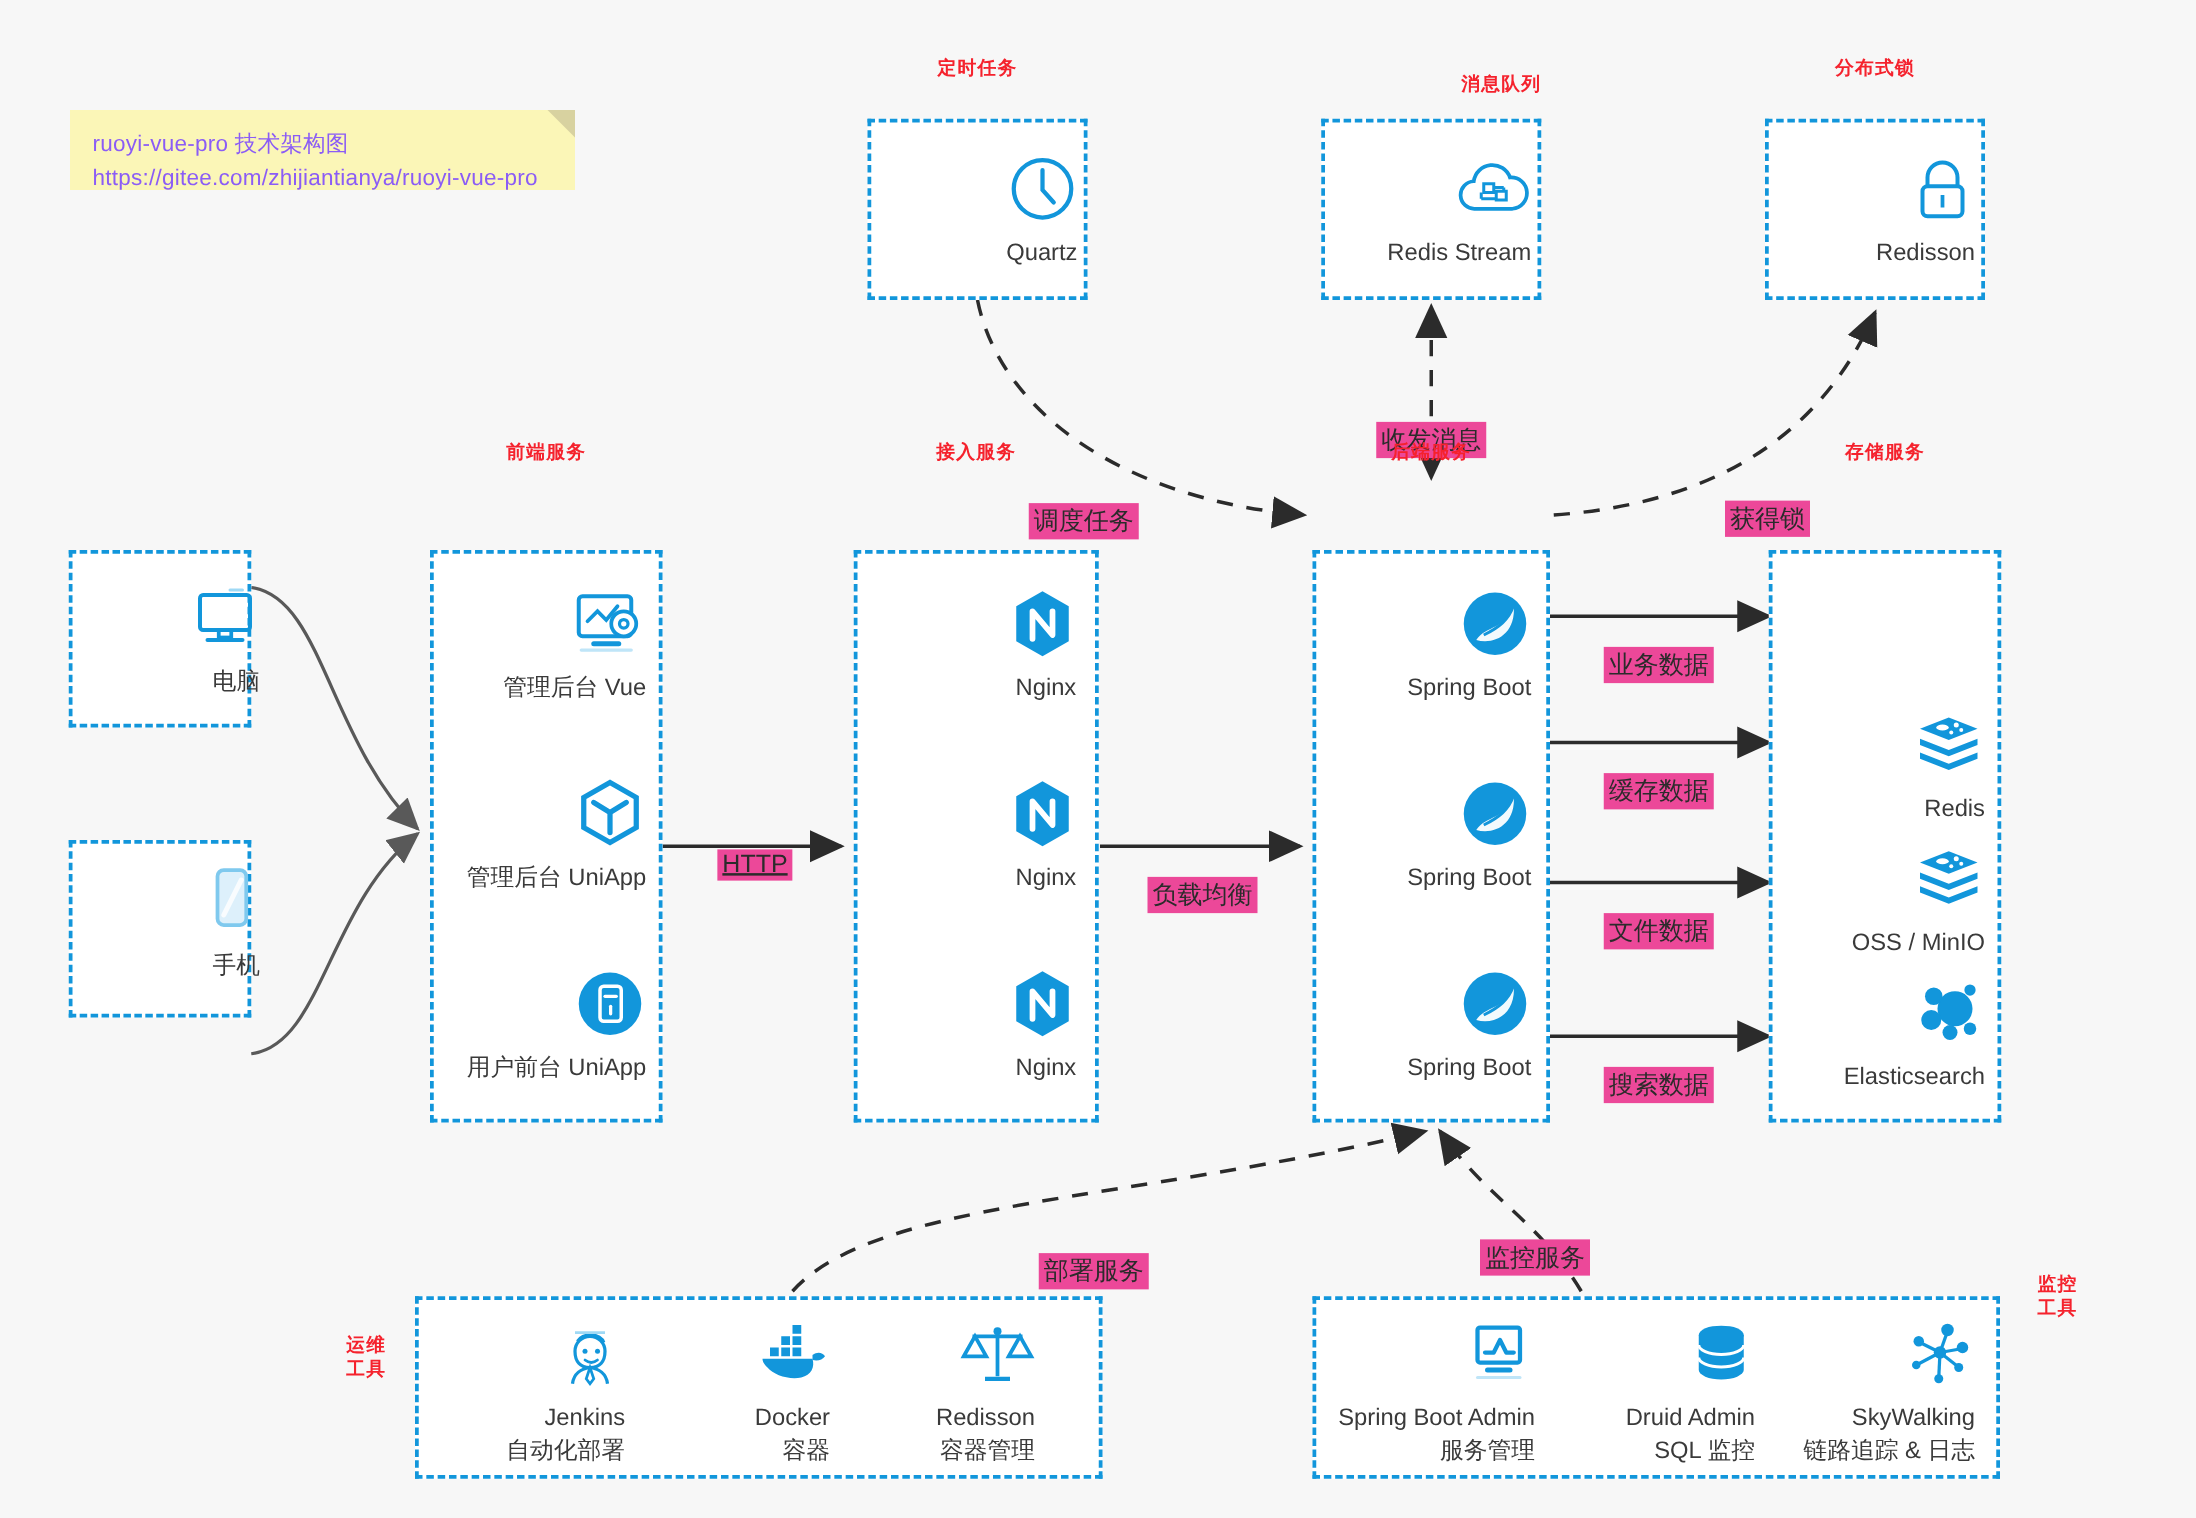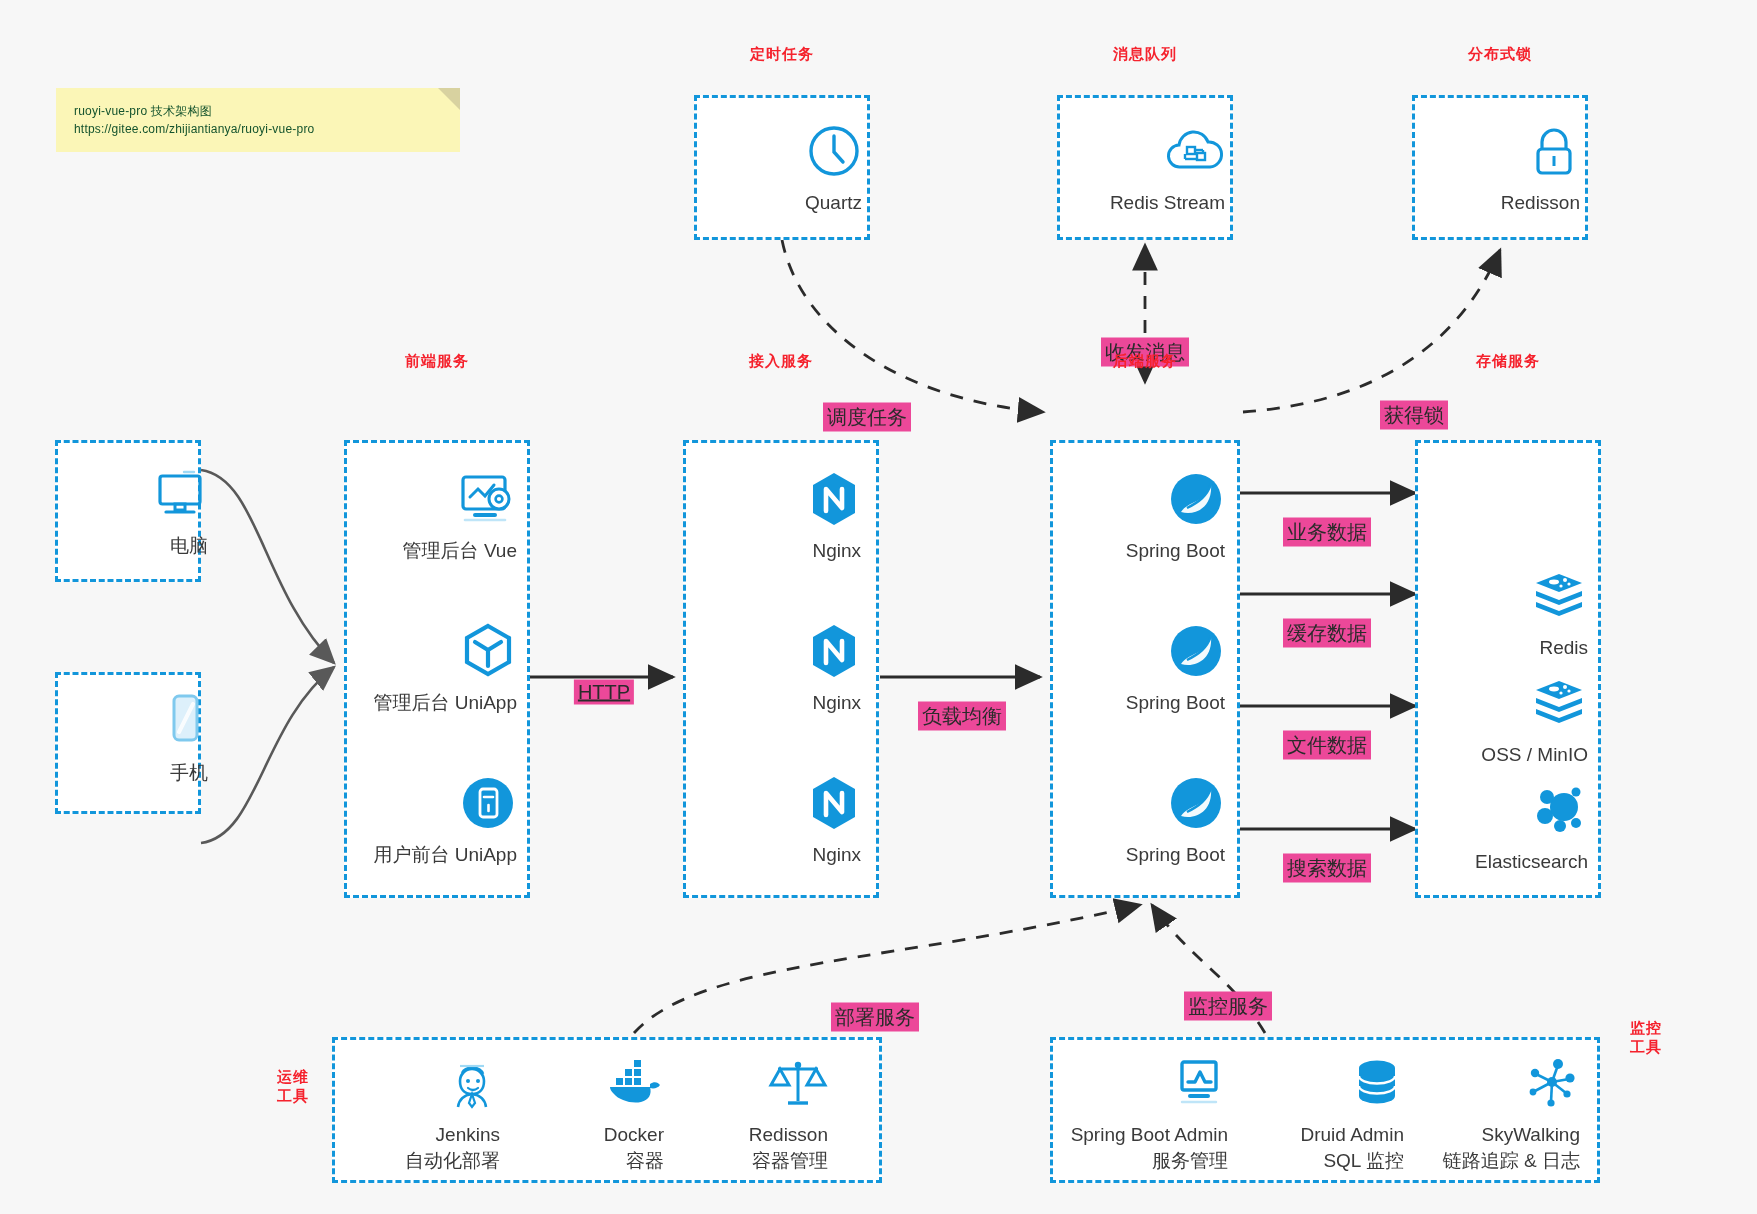--- a/index.html
+++ b/index.html
@@ -7,21 +7,21 @@
   body {
     font-family: "Liberation Sans", "DejaVu Sans", sans-serif;
     width:1757px; height:1214px; position:relative; overflow:hidden;
     color:#3c3c3c;
   }
   #stage { position:absolute; left:0; top:0; width:1757px; height:1214px; }
 
   
   .note {
     position:absolute; background:#fbf6b7; padding:14px 18px 16px 18px;
-    font-size:12px; line-height:1.5; color:#14532d; letter-spacing:.2px;
+    font-size:18px; line-height:1.5; color:#8b5cf6; letter-spacing:.2px;
   }
   .note .corner {
     position:absolute; right:0; top:0; width:0; height:0;
     border-left:22px solid transparent; border-top:22px solid #d8d2a0;
   }
   .note-line { white-space:nowrap; }
 
   
   .grp {
     position:absolute; border:3px dashed #1296db; background:#ffffff;
@@ -119,21 +119,21 @@
   <div class="node" style="left:702px; top:120px;">
     <div class="ico">
       <svg width="56" height="56" viewBox="0 0 56 56">
         <circle cx="28" cy="28" r="23" fill="none" stroke="#1296db" stroke-width="3.4"></circle>
         <path d="M28 13 L28 29 L37 39" fill="none" stroke="#1296db" stroke-width="3.4" stroke-linecap="round"></path>
       </svg>
     </div>
     <div class="lbl">Quartz</div>
   </div>
 
-  <div class="caption" style="left:1057px; top:45px; width:176px;">消息队列</div>
+  <div class="caption" style="left:1057px; top:58px; width:176px;text-align:right;">消息队列</div>
   <div class="grp" style="left:1057px; top:95px; width:176px; height:145px;"></div>
   <div class="node" style="left:1065px; top:120px;">
     <div class="ico">
       <svg width="62" height="56" viewBox="0 0 62 56">
         <path d="M17 44 a11 11 0 0 1 -1 -22 a15 15 0 0 1 29 -3 a10 10 0 0 1 2 25 Z" fill="none" stroke="#1296db" stroke-width="3"></path>
         <rect x="24" y="24" width="8" height="7" fill="none" stroke="#1296db" stroke-width="2.4"></rect>
         <rect x="34" y="30" width="8" height="7" fill="none" stroke="#1296db" stroke-width="2.4"></rect>
         <line x1="22" y1="31" x2="22" y2="36" stroke="#1296db" stroke-width="2.4"></line>
         <line x1="22" y1="36" x2="34" y2="36" stroke="#1296db" stroke-width="2.4"></line>
         <line x1="32" y1="27" x2="40" y2="27" stroke="#1296db" stroke-width="2.4"></line>

